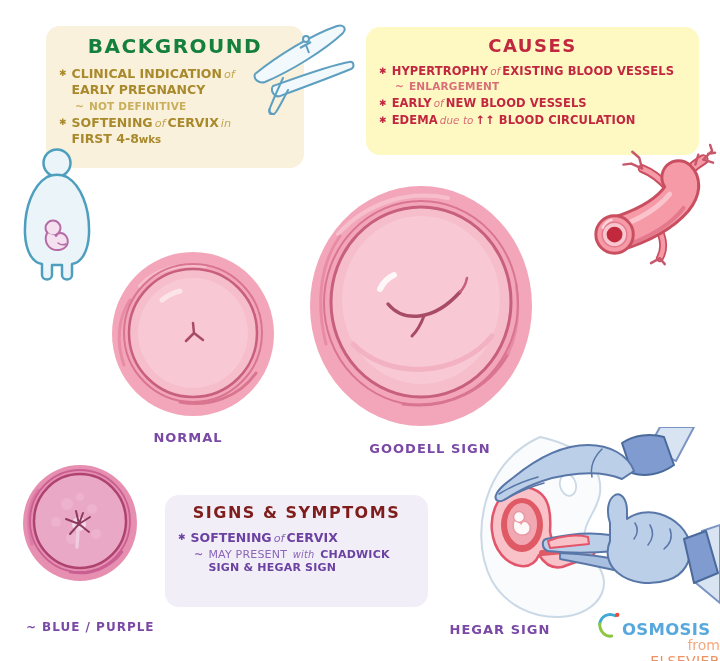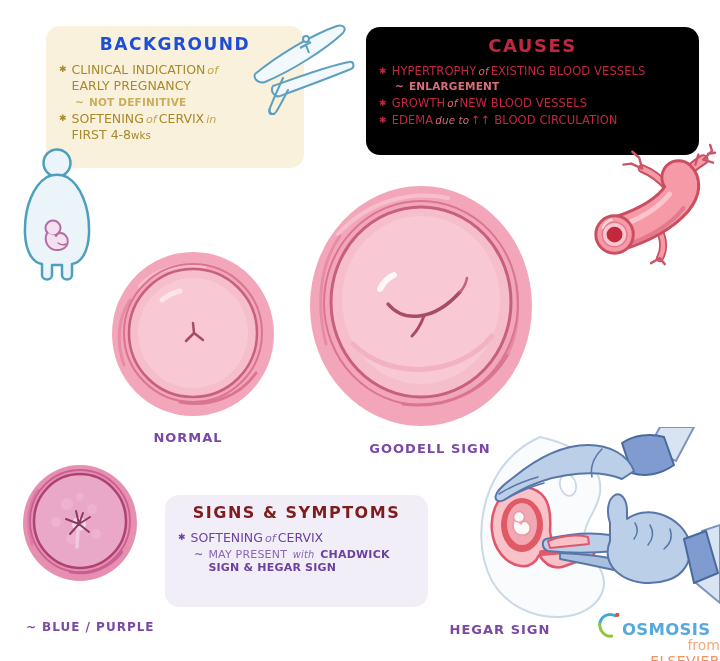--- a/index.html
+++ b/index.html
@@ -1,32 +1,32 @@
 <!DOCTYPE html>
 <html><head>
 <meta charset="utf-8">
 <style>
   html,body{margin:0;padding:0;background:#fff;}
   #scene{position:relative;width:720px;height:661px;background:#ffffff;overflow:hidden;
          font-family:"DejaVu Sans","Liberation Sans",sans-serif;}
   .panel{position:absolute;border-radius:14px;}
   #bg-box{left:46px;top:26px;width:258px;height:142px;background:#faf1dc;}
-  #causes-box{left:366px;top:27px;width:333px;height:128px;background:#000000;}
+  #causes-box{left:366px;top:27px;width:333px;height:128px;background:#fef9c3;}
   #signs-box{left:165px;top:495px;width:263px;height:112px;background:#f1eef8;}
   .panel .title{text-align:center;font-weight:bold;letter-spacing:1.5px;padding-top:8px;}
-  #bg-box .title{color:#1d4ed8;font-size:17px;}
+  #bg-box .title{color:#15803d;font-size:20px;}
   #causes-box .title{color:#c22740;font-size:18px;}
   #signs-box .title{color:#7f1d1d;font-size:16px;}
   .bullets{padding:5px 8px 0 13px;}
   .row{display:flex;align-items:flex-start;margin-top:3px;line-height:1.25;}
   .star{font-size:9px;margin:2px 5px 0 0;}
   .txt{flex:1;}
   .sub{display:flex;margin:2px 0 2px 16px;line-height:1.2;letter-spacing:.2px;}
   .tld{margin-right:5px;font-weight:bold;}
-  .b{font-weight:normal;}
+  .b{font-weight:bold;}
   .lt{font-weight:normal;font-style:italic;font-size:.9em;text-transform:lowercase;margin:0 2px;}
   .unit{font-size:.82em;text-transform:lowercase;}
   #bg-box .bullets{font-size:12.5px;color:#a8892c;}
   #bg-box .lt{color:#c3a751;}
   #bg-box .sub{color:#c9ae5c;font-size:10.5px;font-weight:bold;}
   #causes-box .bullets{font-size:11.5px;color:#c22740;letter-spacing:.1px;}
   #causes-box .lt{color:#d96a74;}
   #causes-box .sub{color:#da6e78;font-size:10.5px;font-weight:bold;}
   #signs-box .bullets{font-size:12.5px;color:#6b42a1;}
   #signs-box .lt{color:#8a65b8;}
@@ -73,21 +73,21 @@
       <div class="row">
         <span class="star">✱</span>
         <span class="txt"><span class="b">HYPERTROPHY</span><span class="lt">of</span><span class="b">EXISTING BLOOD VESSELS</span></span>
       </div>
       <div class="sub">
         <span class="tld">~</span>
         <span>ENLARGEMENT</span>
       </div>
       <div class="row">
         <span class="star">✱</span>
-        <span class="txt"><span class="b">GROWTH</span><span class="lt">of</span><span class="b">NEW BLOOD VESSELS</span></span>
+        <span class="txt"><span class="b">EARLY</span><span class="lt">of</span><span class="b">NEW BLOOD VESSELS</span></span>
       </div>
       <div class="row">
         <span class="star">✱</span>
         <span class="txt"><span class="b">EDEMA</span><span class="lt">due to</span><span class="b">↑↑</span> <span class="b">BLOOD CIRCULATION</span></span>
       </div>
     </div>
   </div>
 
   <div id="signs-box" class="panel">
     <div class="title">SIGNS &amp; SYMPTOMS</div>

